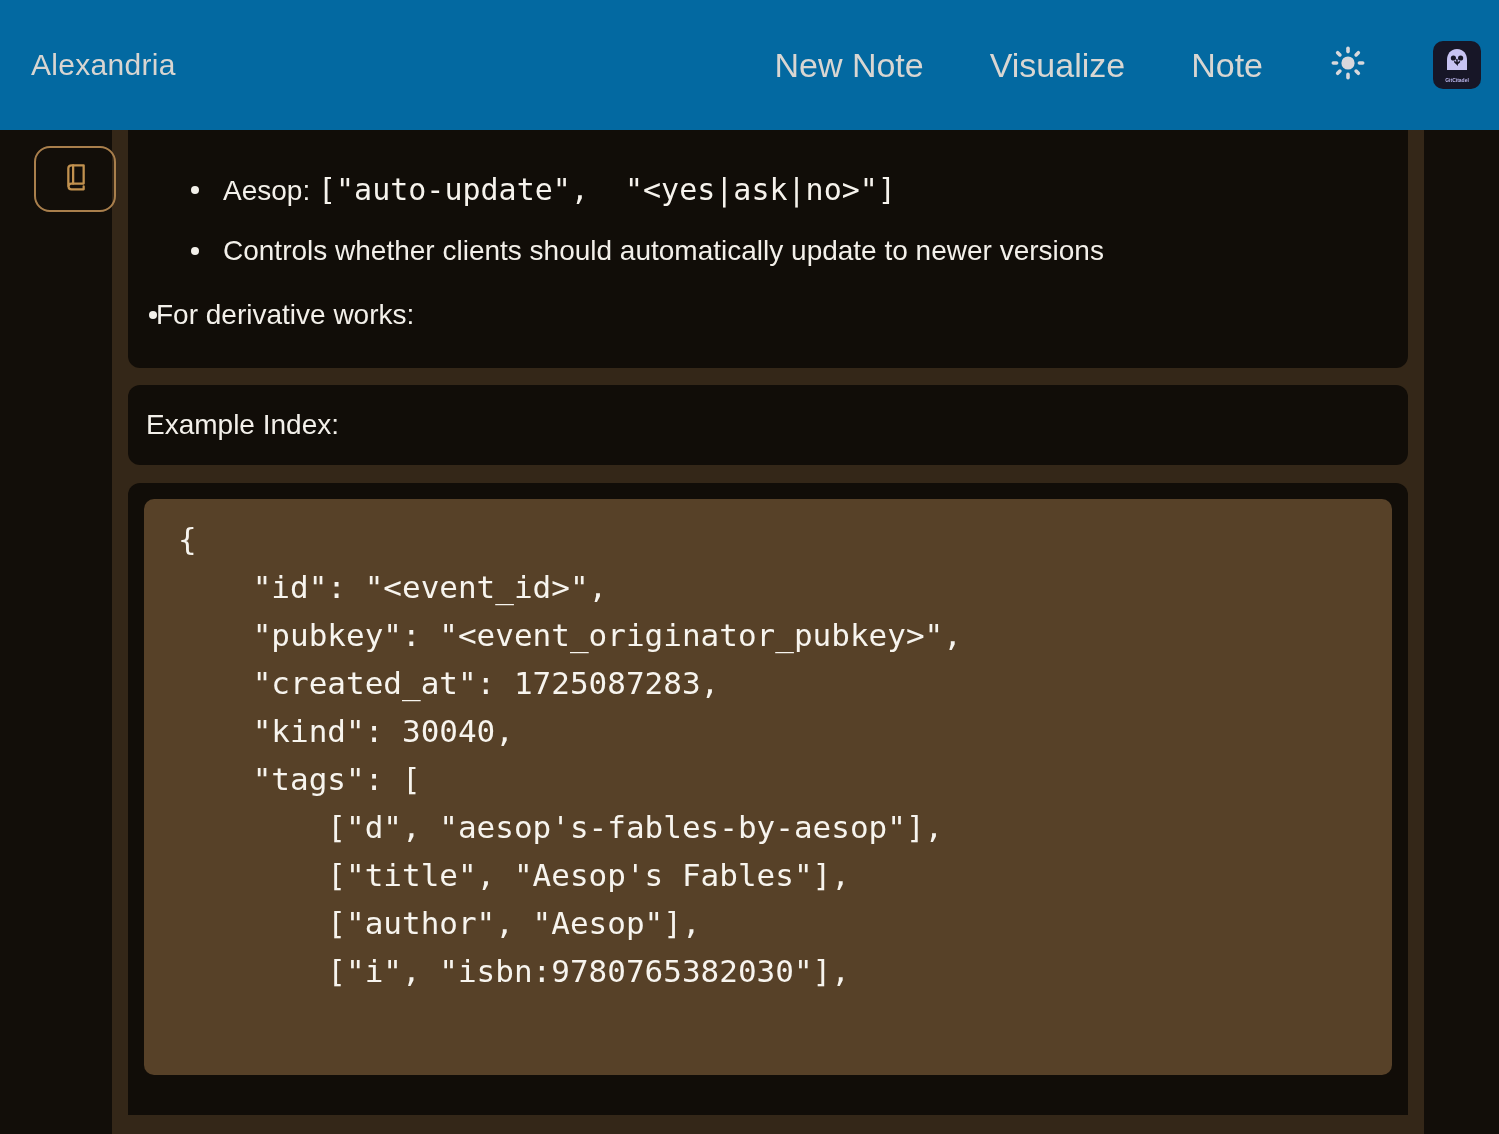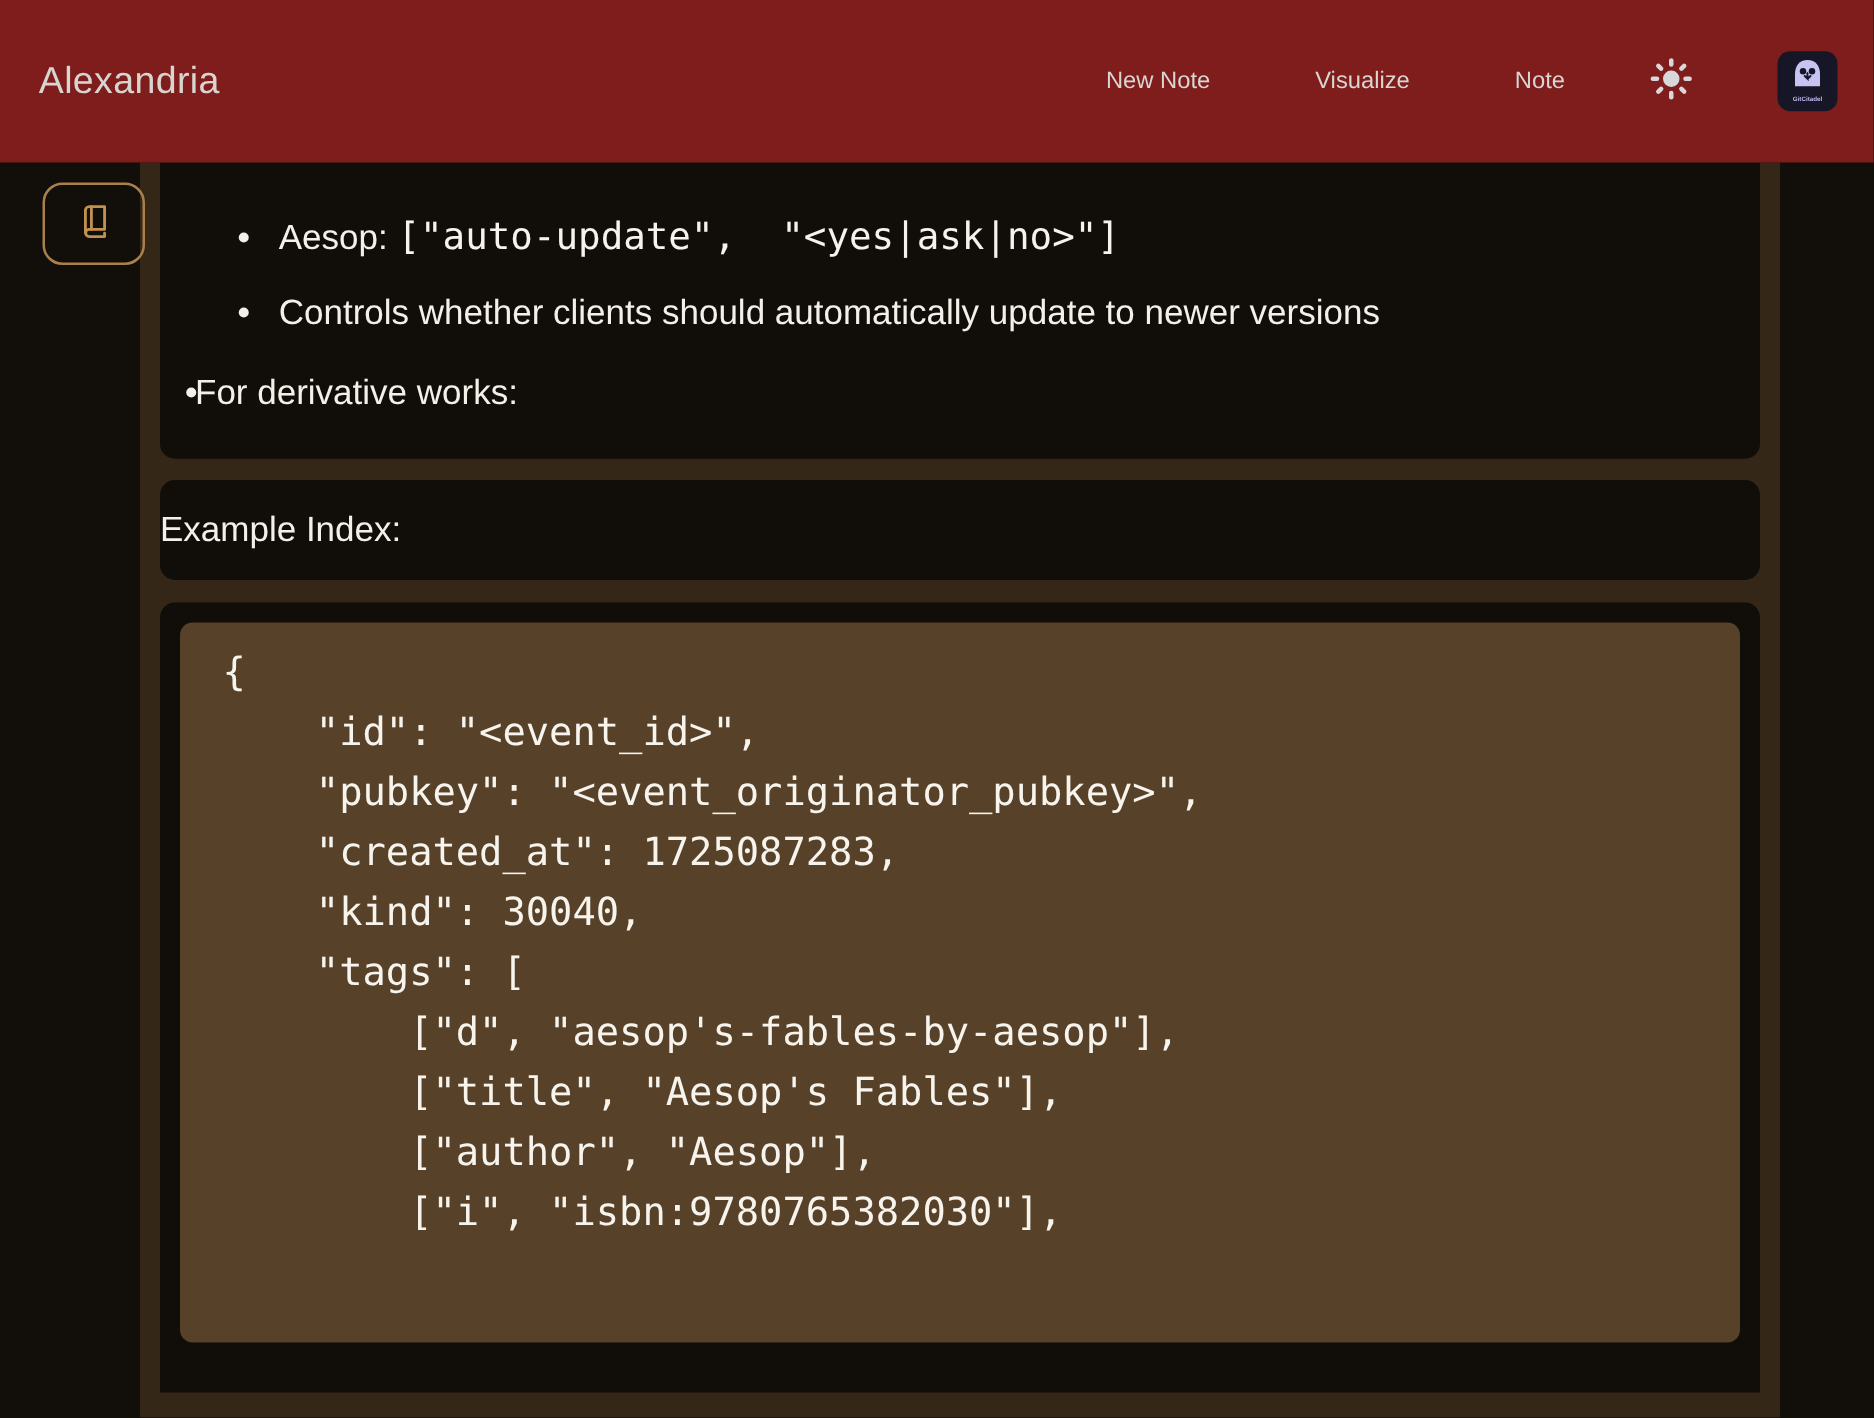--- a/index.html
+++ b/index.html
@@ -16,42 +16,41 @@
     -webkit-font-smoothing: antialiased;
   }
 
   
   .header {
     position: absolute;
     top: 0; left: 0; right: 0;
     height: 130px;
     display: flex;
     align-items: center;
-    padding: 0 29px 0 31px;
-    box-sizing: border-box;
-    background: #7f1d1d;
+    padding: 0 18px 0 31px;
+    box-sizing: border-box;
+    background: #0369a1;
     z-index: 5;
   }
   .brand {
     font-size: 30px;
     color: #d8d5d1;
     letter-spacing: 0.3px;
     margin-right: auto;
   }
   .nav {
     display: flex;
     align-items: center;
     gap: 66px;
   }
   .nav-link {
-    font-size: 19px;
+    font-size: 34px;
     color: #d9d6d2;
     cursor: pointer;
     white-space: nowrap;
-    margin-left: 18px;
   }
   .theme-btn {
     width: 38px;
     height: 38px;
     display: flex;
     align-items: center;
     justify-content: center;
     cursor: pointer;
   }
   .logo {
@@ -137,21 +136,21 @@
     font-size: 30px;
     white-space: pre;
     color: #f6f3ed;
   }
 
   .card-example {
     height: 80px;
     border-radius: 12px;
     display: flex;
     align-items: center;
-    padding-left: 0;
+    padding-left: 18px;
     box-sizing: border-box;
     font-size: 28px;
     color: #f3f0ea;
     margin-bottom: 18px;
   }
 
   .card-code {
     border-radius: 12px 12px 0 0;
     padding: 16px;
     height: 600px;

